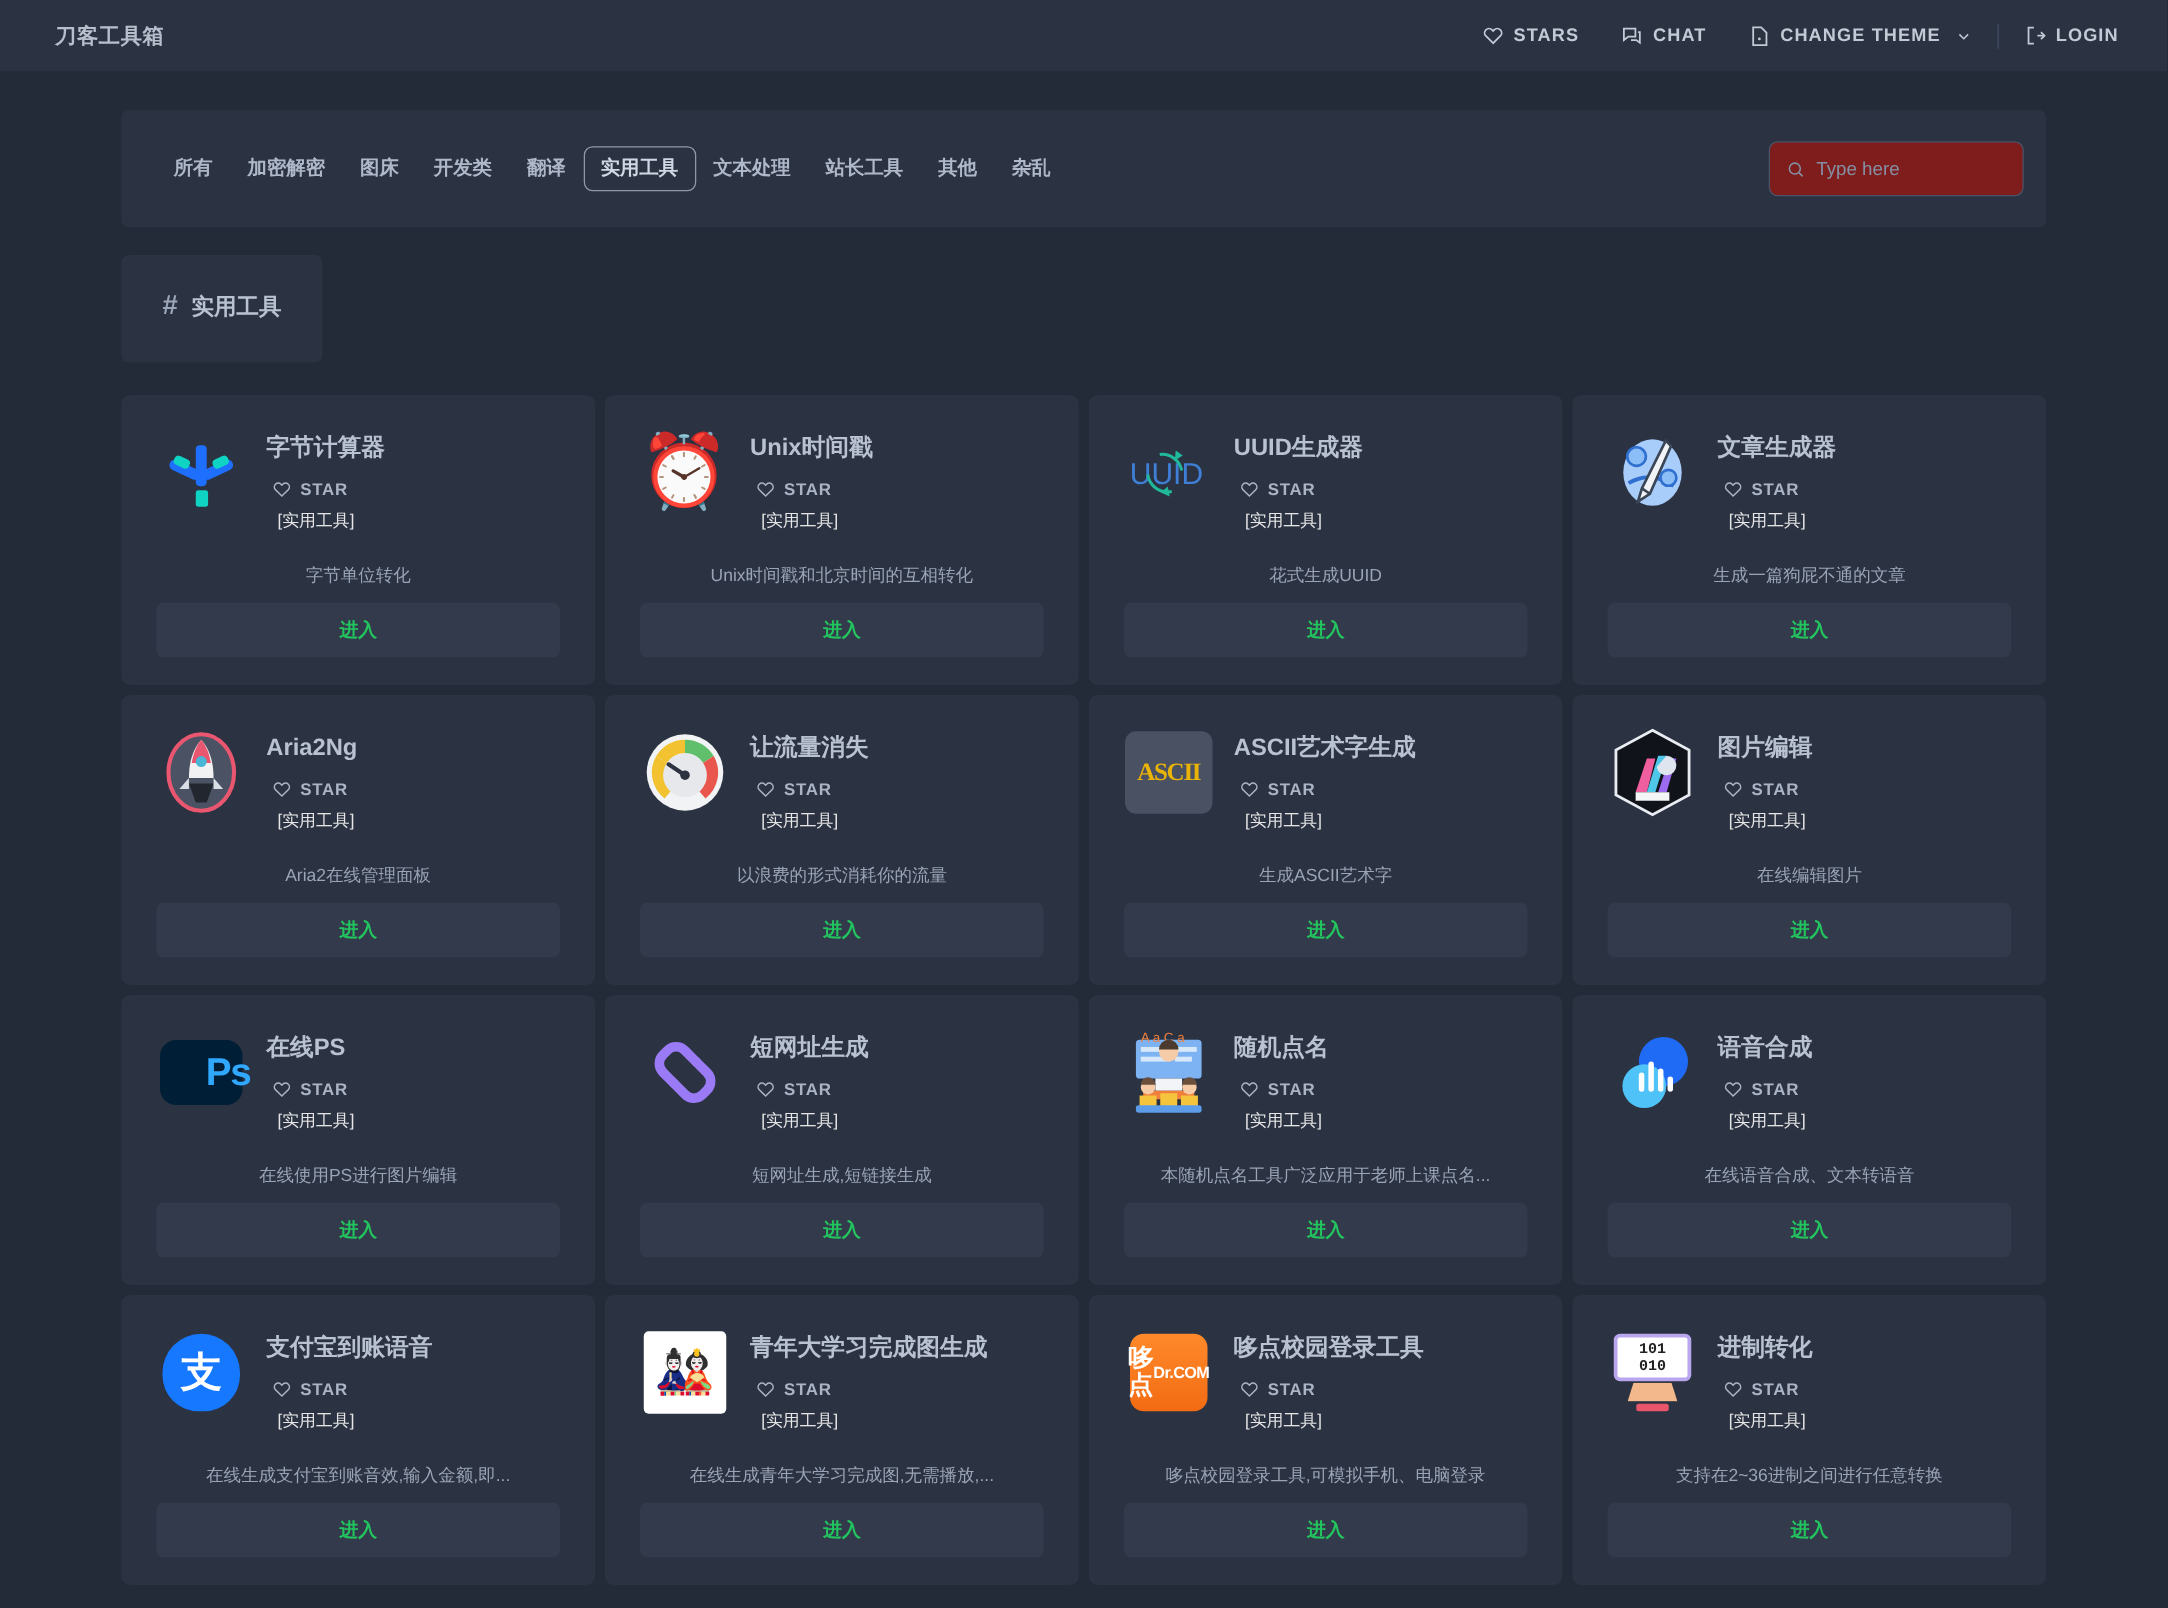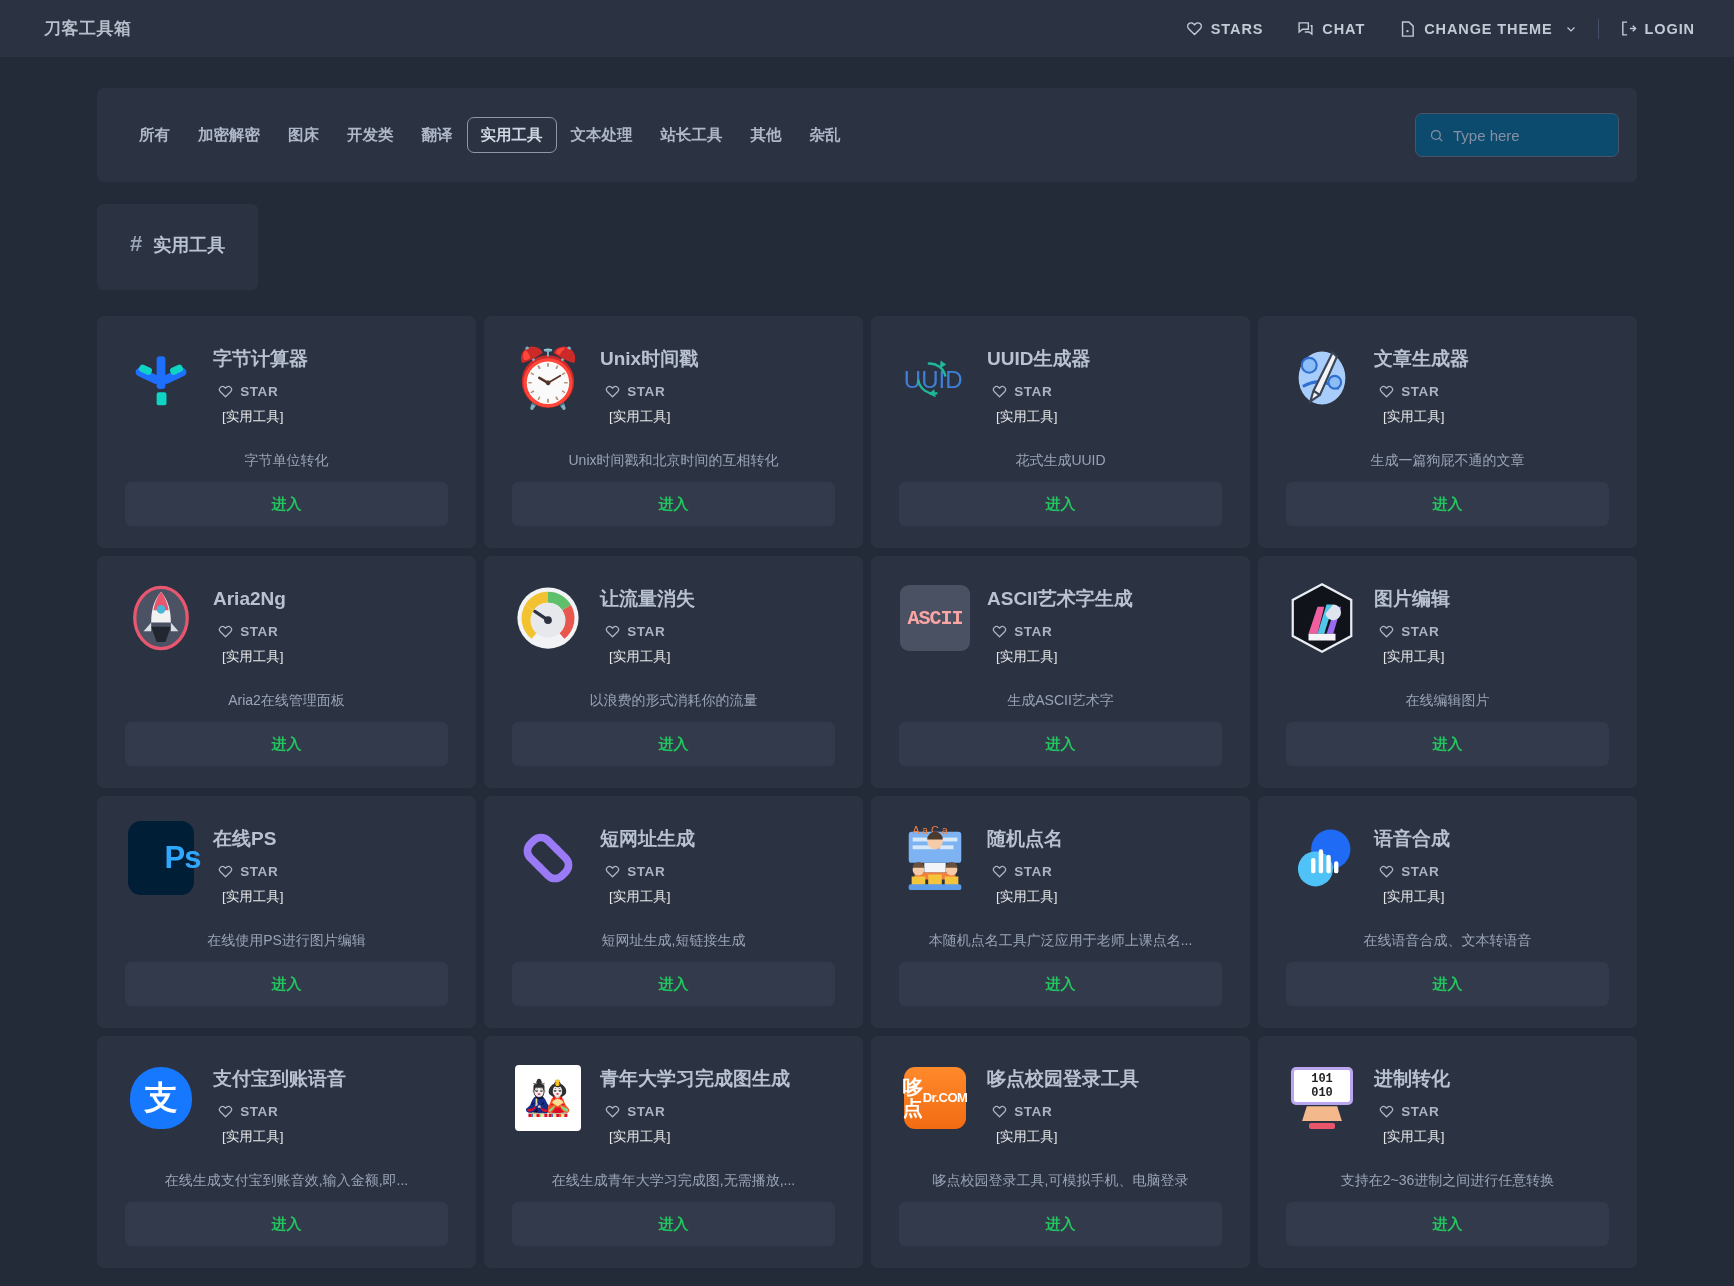--- a/index.html
+++ b/index.html
@@ -56,21 +56,21 @@
     padding: 8px 13px; cursor: pointer; white-space: nowrap;
     border: 1px solid transparent; border-radius: 7px;
     line-height: 1.1;
   }
   .tab.active {
     border-color: #8d99ab; color: #cfd7e3;
   }
   .searchwrap { margin-left: auto; }
   .searchbox {
     width: 204px; height: 44px;
-    background: #0c4a6e;
+    background: #7f1d1d;
     border: 1px solid #49536a;
     border-radius: 7px;
     display: flex; align-items: center; gap: 9px;
     padding: 0 13px;
   }
   .searchbox input {
     background: transparent; border: 0; outline: none;
     color: #95a1b5; font-size: 15px;
     font-family: "Liberation Sans", sans-serif;
     width: 100%;
@@ -139,30 +139,30 @@
     position: absolute; left: 28px; right: 28px; bottom: 22px;
     height: 44px; border-radius: 6px;
     background: #323a4b;
     display: flex; align-items: center; justify-content: center;
     color: #22c55e; font-size: 15px; font-weight: 700;
     cursor: pointer;
   }
 
   
   .ps-icon {
-    width: 66px; height: 74px; border-radius: 13px;
+    width: 66px; height: 52px; border-radius: 13px;
     background: #001e36; display: flex; align-items: center; justify-content: center;
     color: #31a8ff; font-size: 31px; font-weight: 700;
     font-family: "Liberation Sans", sans-serif; letter-spacing: -1px; padding-left: 43px;
   }
   .ascii-icon {
     width: 70px; height: 66px; border-radius: 9px;
     background: #4a5163; display: flex; align-items: center; justify-content: center;
-    color: #fca5a5; font-size: 20px; font-weight: 700;
-    font-family: Liberation Mono, monospace; letter-spacing: -1px;
+    color: #eab308; font-size: 20px; font-weight: 700;
+    font-family: Liberation Serif, serif; letter-spacing: -1px;
   }
   .dot-icon {
     width: 62px; height: 62px; border-radius: 11px;
     background: linear-gradient(180deg,#ff8a2b,#f36b12);
     display: flex; flex-direction: row; align-items: center; justify-content: center;
     color: #fff; font-weight: 700; line-height: 1.05;
   }
   .dot-icon span:first-child { font-size: 20px; }
   .dot-icon span:last-child { font-size: 13px; letter-spacing: -.5px; }
   .bin-icon {

